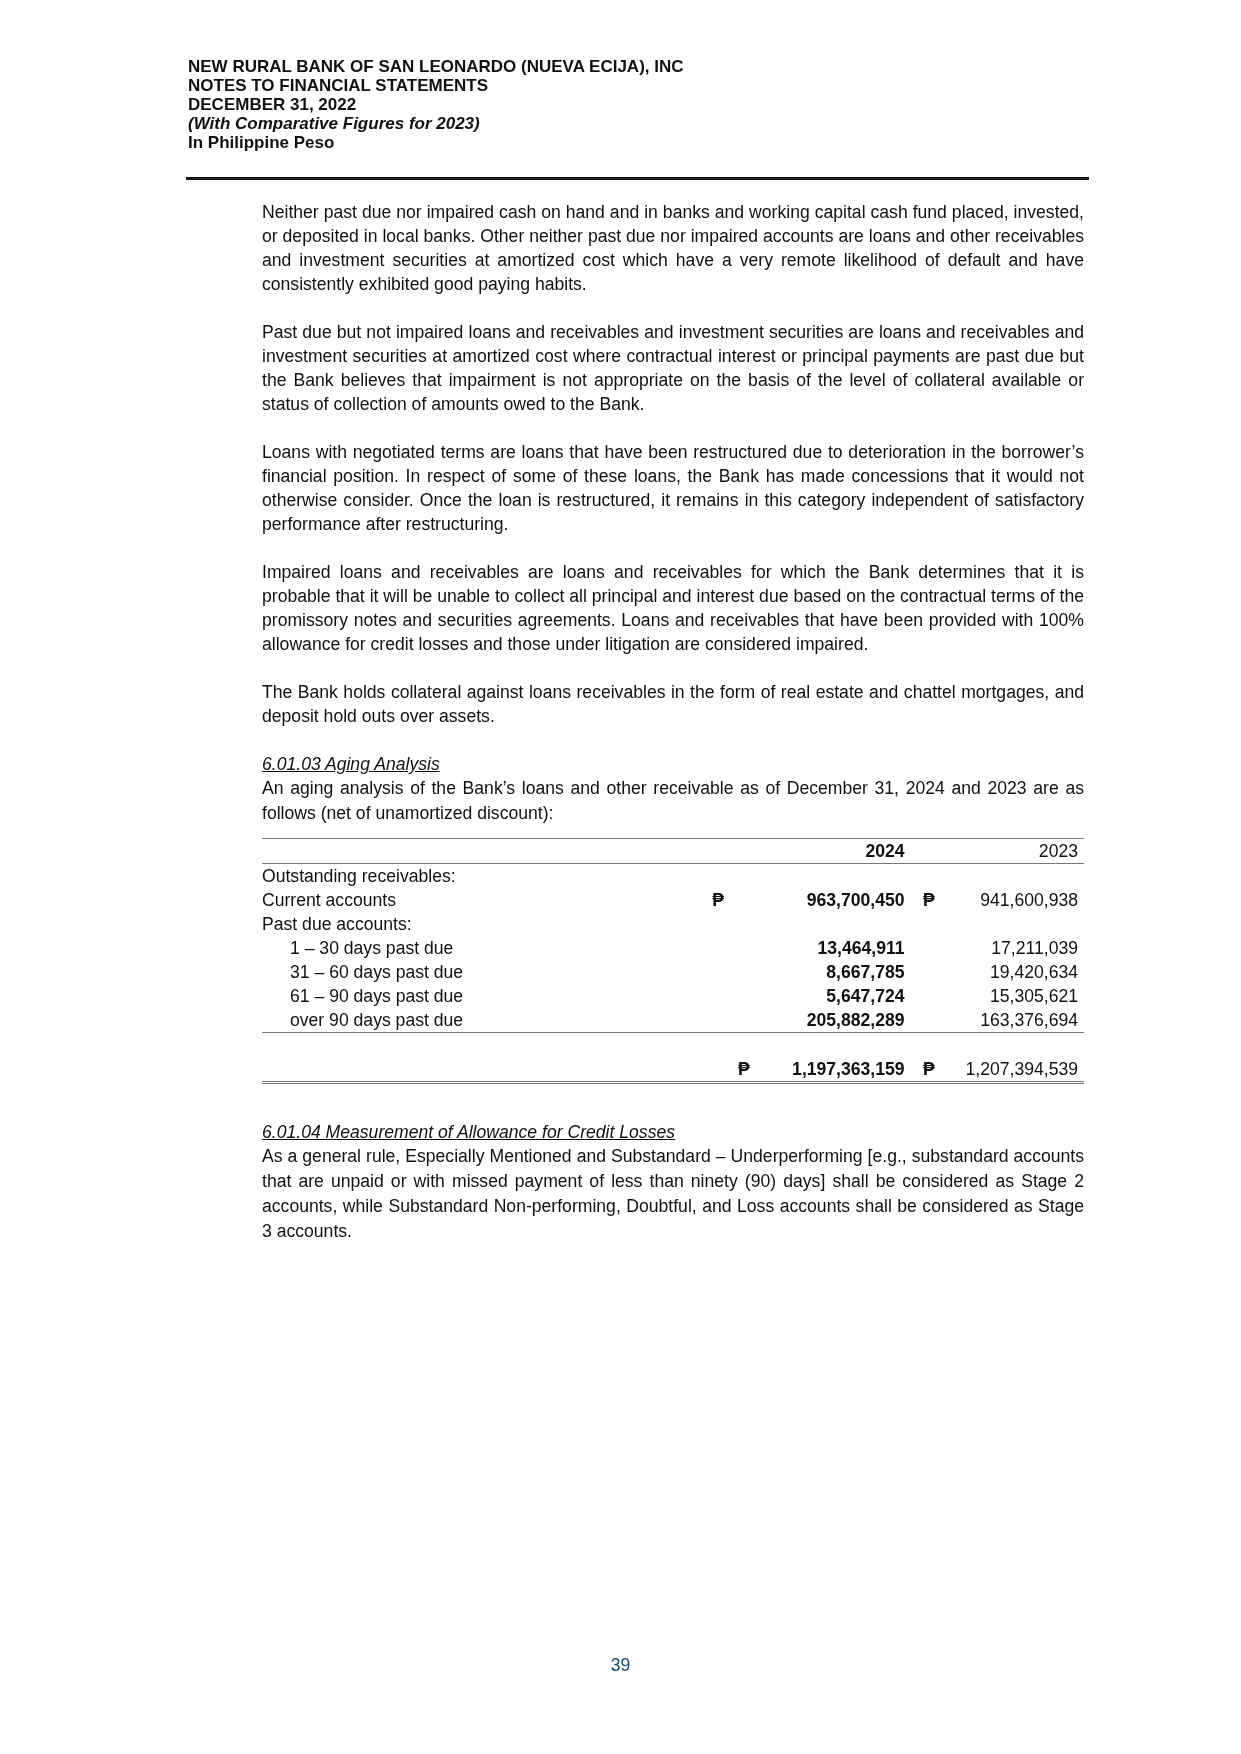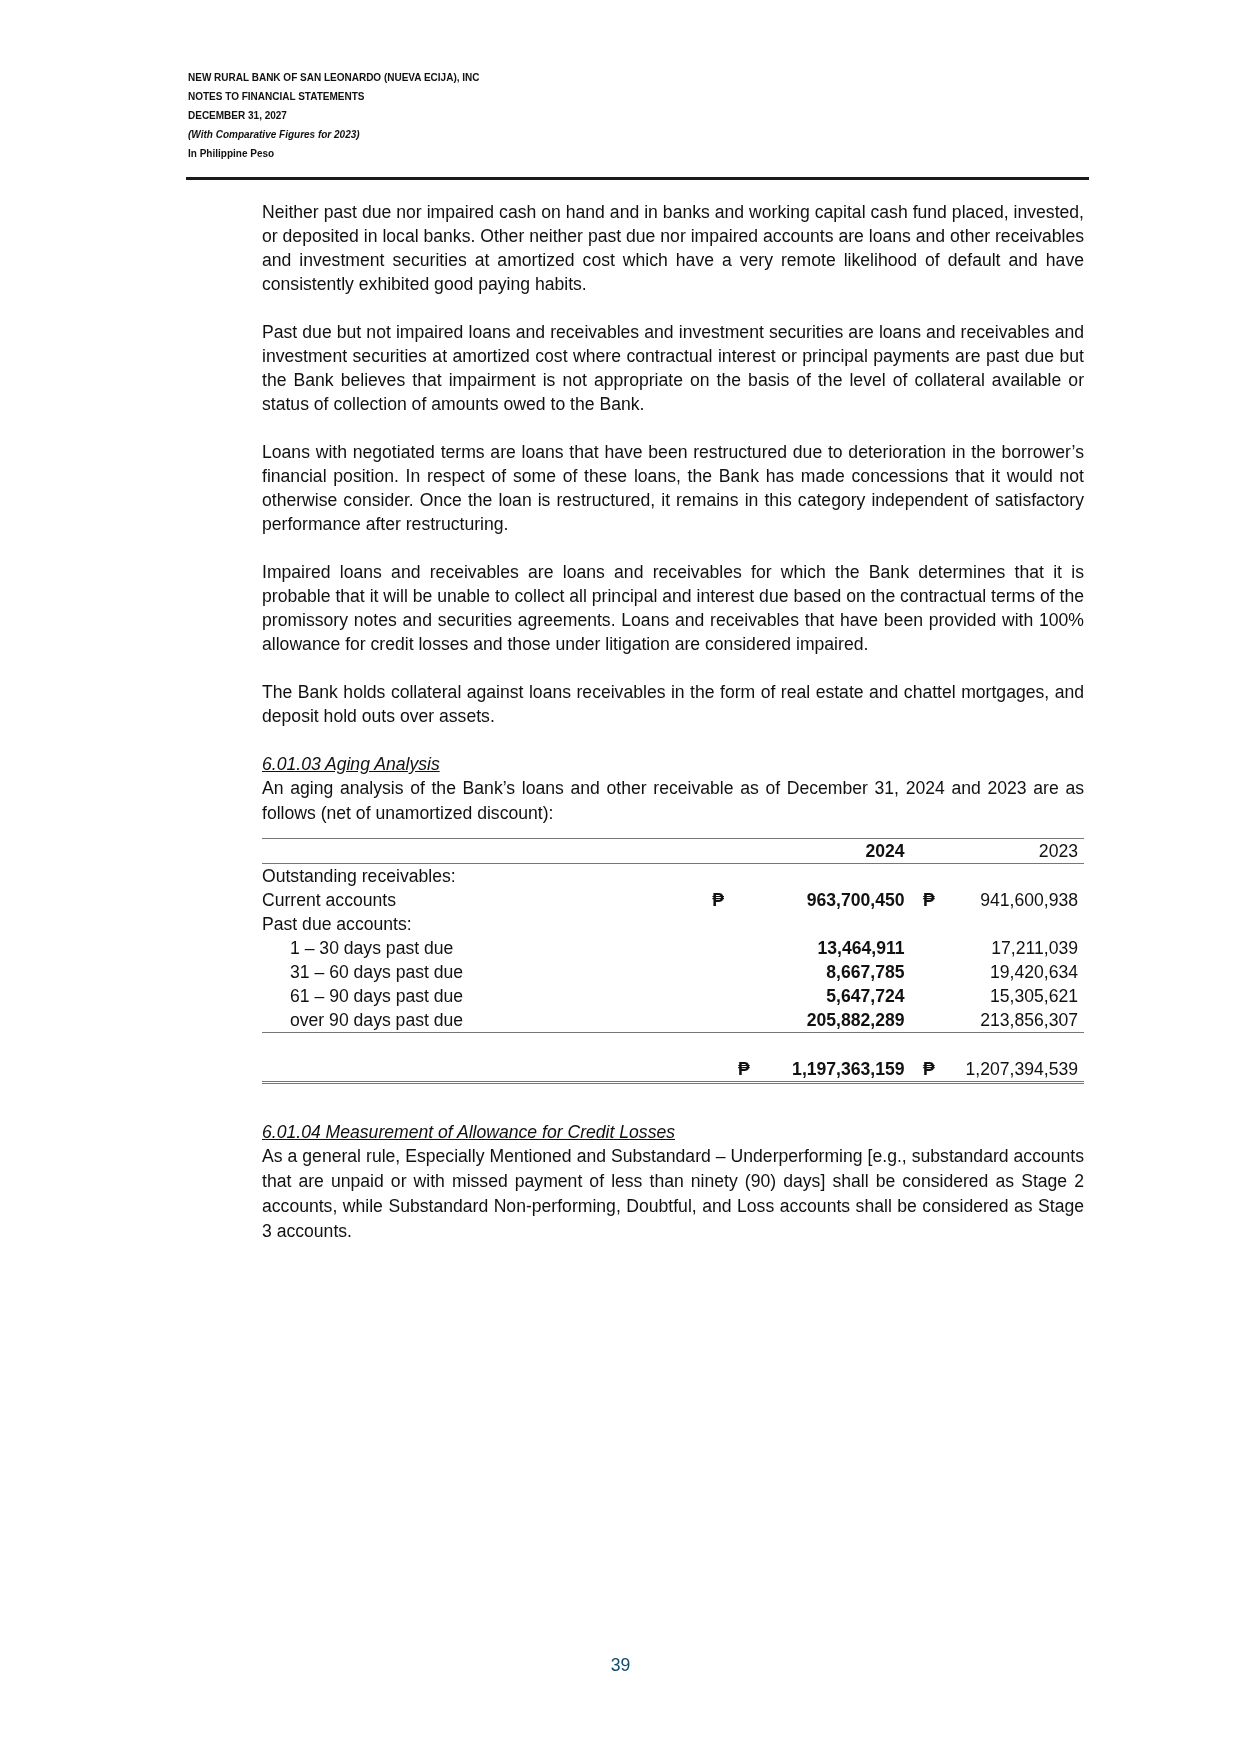--- a/index.html
+++ b/index.html
@@ -1,17 +1,17 @@
 <!DOCTYPE html>
 <html><head>
 <meta charset="utf-8">
 <style>
   html, body { margin: 0; padding: 0; background: #ffffff; }
   body { width: 1241px; height: 1754px; position: relative; font-family: "Liberation Sans", sans-serif; color: #111; overflow: hidden; }
-  .header { position: absolute; left: 188px; top: 68px; width: 900px; font-size: 10px; font-weight: bold; line-height: 19px; color: #111; }
+  .header { position: absolute; left: 188px; top: 57px; width: 900px; font-size: 17px; font-weight: bold; line-height: 19px; color: #111; }
   .header .italic { font-style: italic; }
   .header-rule { position: absolute; left: 186px; top: 177px; width: 903px; height: 3px; background: #1a1a1a; }
 
   .body { position: absolute; left: 262px; top: 200px; width: 822px; font-size: 17.6px; line-height: 24px; color: #111; }
   .para { text-align: justify; margin: 0 0 24px 0; }
   .section-title { font-style: italic; text-decoration: underline; margin: 0; line-height: 24px; }
   .intro { text-align: justify; margin: 0; line-height: 25px; }
 
   table.aging { width: 822px; border-collapse: collapse; font-size: 17.6px; margin-top: 12px; }
   table.aging td { padding: 0; height: 24px; line-height: 24px; vertical-align: bottom; }
@@ -32,21 +32,21 @@
   .section2 { margin-top: 36px; }
 
   .page-number { position: absolute; left: 0; width: 1241px; top: 1655px; text-align: center; font-size: 17.6px; color: #0c4a6e; }
 </style>
 </head>
 <body>
 
 <div class="header">
   <div>NEW RURAL BANK OF SAN LEONARDO (NUEVA ECIJA), INC</div>
   <div>NOTES TO FINANCIAL STATEMENTS</div>
-  <div>DECEMBER 31, 2027</div>
+  <div>DECEMBER 31, 2022</div>
   <div class="italic">(With Comparative Figures for 2023)</div>
   <div>In Philippine Peso</div>
 </div>
 <div class="header-rule"></div>
 
 <div class="body">
   <p class="para">Neither past due nor impaired cash on hand and in banks and working capital cash fund placed, invested, or deposited in local banks. Other neither past due nor impaired accounts are loans and other receivables and investment securities at amortized cost which have a very remote likelihood of default and have consistently exhibited good paying habits.</p>
   <p class="para">Past due but not impaired loans and receivables and investment securities are loans and receivables and investment securities at amortized cost where contractual interest or principal payments are past due but the Bank believes that impairment is not appropriate on the basis of the level of collateral available or status of collection of amounts owed to the Bank.</p>
   <p class="para">Loans with negotiated terms are loans that have been restructured due to deterioration in the borrower’s financial position.  In respect of some of these loans, the Bank has made concessions that it would not otherwise consider. Once the loan is restructured, it remains in this category independent of satisfactory performance after restructuring.</p>
   <p class="para">Impaired loans and receivables are loans and receivables for which the Bank determines that it is probable that it will be unable to collect all principal and interest due based on the contractual terms of the promissory notes and securities agreements. Loans and receivables that have been provided with 100% allowance for credit losses and those under litigation are considered impaired.</p>
@@ -105,21 +105,21 @@
         <td class="col-sym1"></td>
         <td class="col-v1">5,647,724</td>
         <td class="col-sym2"></td>
         <td class="col-v2">15,305,621</td>
       </tr>
       <tr class="rule-below">
         <td class="col-label indent">over 90 days past due</td>
         <td class="col-sym1"></td>
         <td class="col-v1">205,882,289</td>
         <td class="col-sym2"></td>
-        <td class="col-v2">213,856,307</td>
+        <td class="col-v2">163,376,694</td>
       </tr>
       <tr class="spacer">
         <td class="col-label"></td>
             <td class="col-sym1"></td>
             <td class="col-v1"></td>
             <td class="col-sym2"></td>
             <td class="col-v2"></td>
       </tr>
       <tr class="total-row">
         <td class="col-label"></td>

